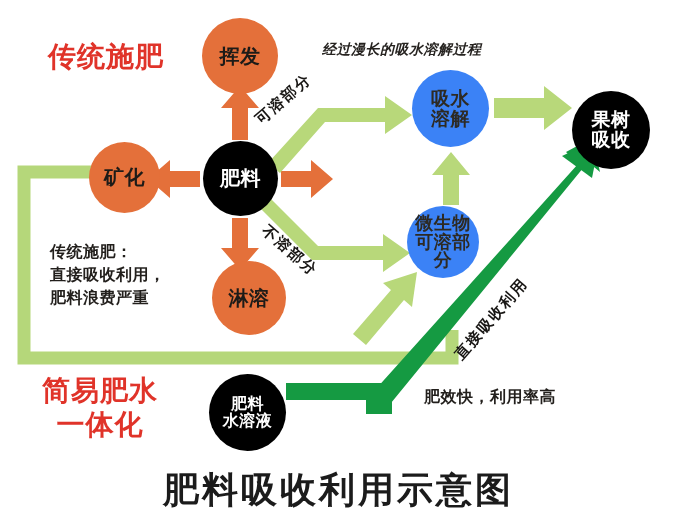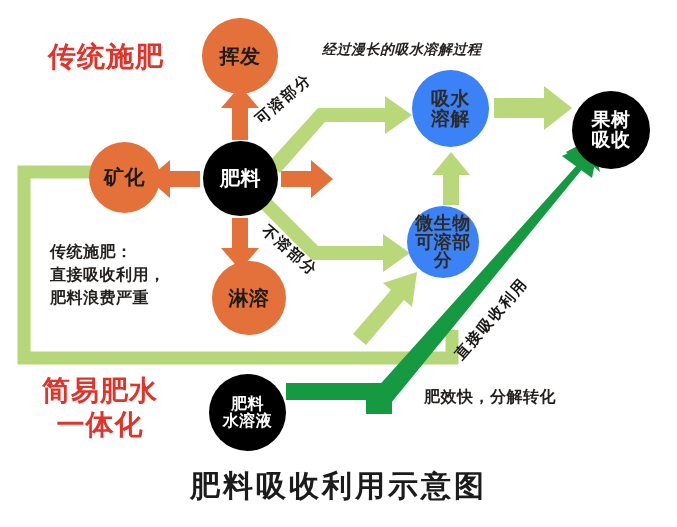--- a/index.html
+++ b/index.html
@@ -192,18 +192,18 @@
 
   <div class="diaglabel" style="left:458px;top:348px;font-size:15px;transform:rotate(-49deg);transform-origin:0 50%;">直接吸收利用</div>
 
   <div class="note" style="left:50px;top:240px;font-size:16px;">
     <div>传统施肥：</div>
     <div>直接吸收利用，</div>
     <div>肥料浪费严重</div>
   </div>
 
   <div class="note" style="left:424px;top:385px;font-size:16px;">
-    <div>肥效快，分解转化</div>
-  </div>
-
-  <div class="title" style="top:466px;font-size:30px;">肥料吸收利用示意图</div>
+    <div>肥效快，利用率高</div>
+  </div>
+
+  <div class="title" style="top:466px;font-size:36px;">肥料吸收利用示意图</div>
 
 </div>
 
 </body></html>

